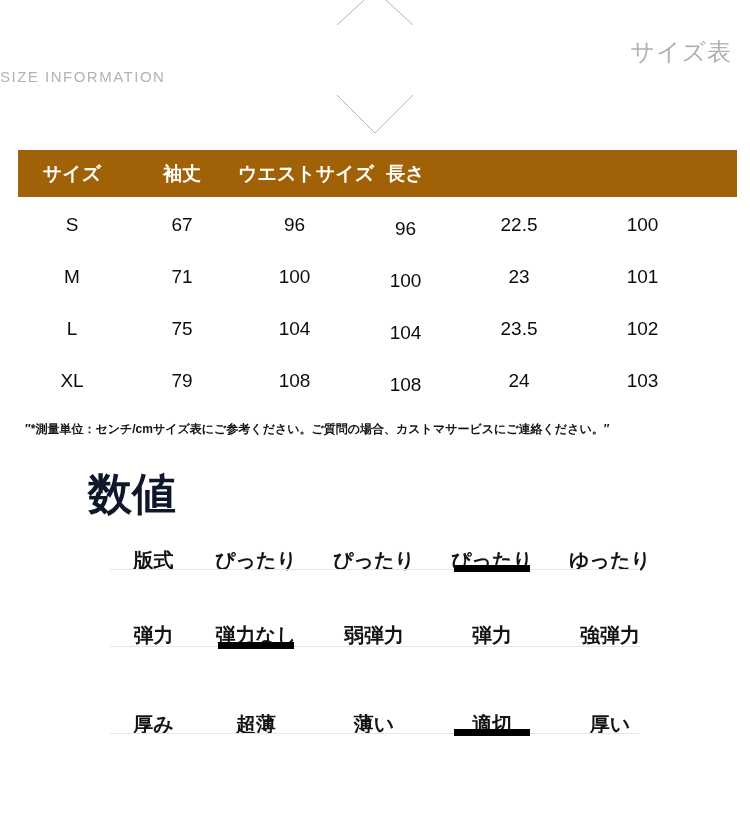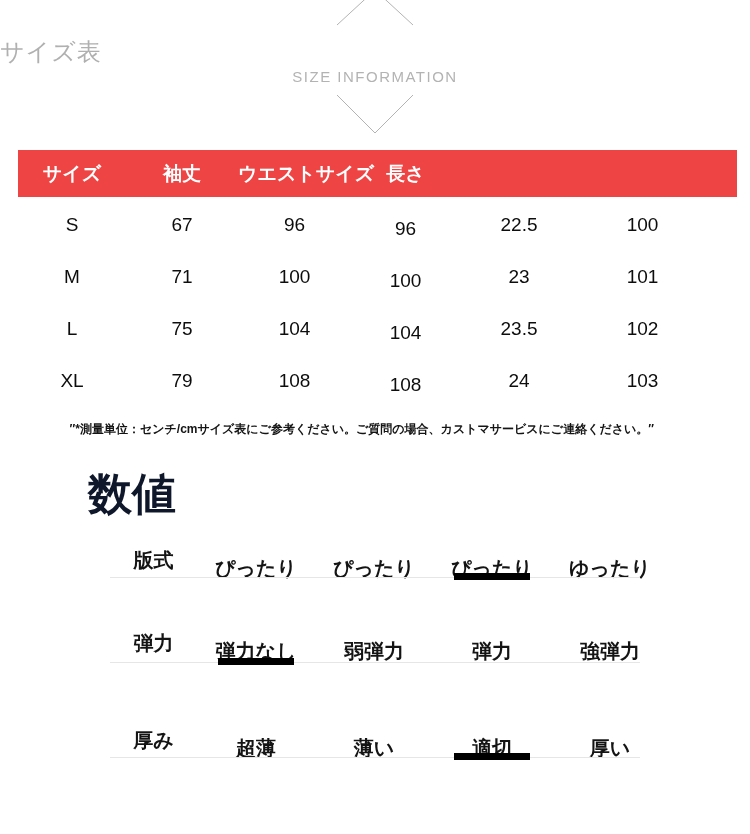--- a/index.html
+++ b/index.html
@@ -10,50 +10,50 @@
     color:#111111;
     overflow:hidden;
     position:relative;
   }
 
   
   .banner { position:relative; width:750px; height:140px; }
   .banner svg { position:absolute; left:0; top:0; }
   .banner-title {
     position:absolute; top:39px; left:0; width:732px;
-    text-align:left; font-size:24px; letter-spacing:1px;
+    text-align:right; font-size:24px; letter-spacing:1px;
     color:#b0b0b0; font-weight:500; line-height:26px;
   }
   .banner-sub {
     position:absolute; top:68px; left:0; width:750px;
-    text-align:center; font-size:15px; letter-spacing:1.5px;
+    text-align:left; font-size:15px; letter-spacing:1.5px;
     color:#b3b3b3; font-weight:400; line-height:18px;
   }
 
   
   .size-table { margin-top:10px; }
   .trow {
     margin-left:18px; width:719px;
     display:grid;
     grid-template-columns:108px 112px 113px 109px 118px 129px;
     align-items:center;
   }
   .trow > div { text-align:center; white-space:nowrap; }
   .thead {
-    background:#ef4444; height:47px;
+    background:#a16207; height:47px;
     color:#ffffff; font-weight:700; font-size:19px;
   }
   .tbody-wrap { padding-top:2px; }
   .tbody { height:52px; font-size:19px; font-weight:500; color:#0d0d0d; }
   .tbody > div:nth-child(4) { transform:translateY(4px); } 
 
   
   .note {
     margin-top:15px; width:654px; padding-left:25px;
-    text-align:right; font-size:12px; font-weight:600;
+    text-align:left; font-size:12px; font-weight:600;
     color:#141414; line-height:15px; white-space:nowrap;
   }
 
   
   .spec-heading {
     margin:34px 0 0 88px;
     font-size:44px; font-weight:700; color:#0f172a; line-height:46px;
   }
   .spec-section { margin:33px 0 0 110px; width:560px; }
   .spec-row {
@@ -63,21 +63,21 @@
     line-height:20px; padding-bottom:0;
     font-size:20px; font-weight:700; color:#141414;
   }
   .spec-row.r2 { margin-top:57px;font-family:Liberation Mono, monospace; }
   .spec-row.r3 { margin-top:67px; }
   .spec-row .divider {
     position:absolute; left:0; bottom:0; width:530px; height:1px;
     background:#e6e6e6;
   }
   .spec-label { text-align:center; white-space:nowrap; }
-  .opt { position:relative; text-align:center; white-space:nowrap;margin-top:8px; }
+  .opt { position:relative; text-align:center; white-space:nowrap; }
   .opt.selected::after {
     content:""; position:absolute; left:50%; transform:translateX(-50%);
     bottom:-2px; width:76px; height:7px; background:#000000; z-index:2;
   }
 </style>
 </head>
 <body>
 
 <div class="banner">
   <svg width="750" height="140" viewBox="0 0 750 140">

